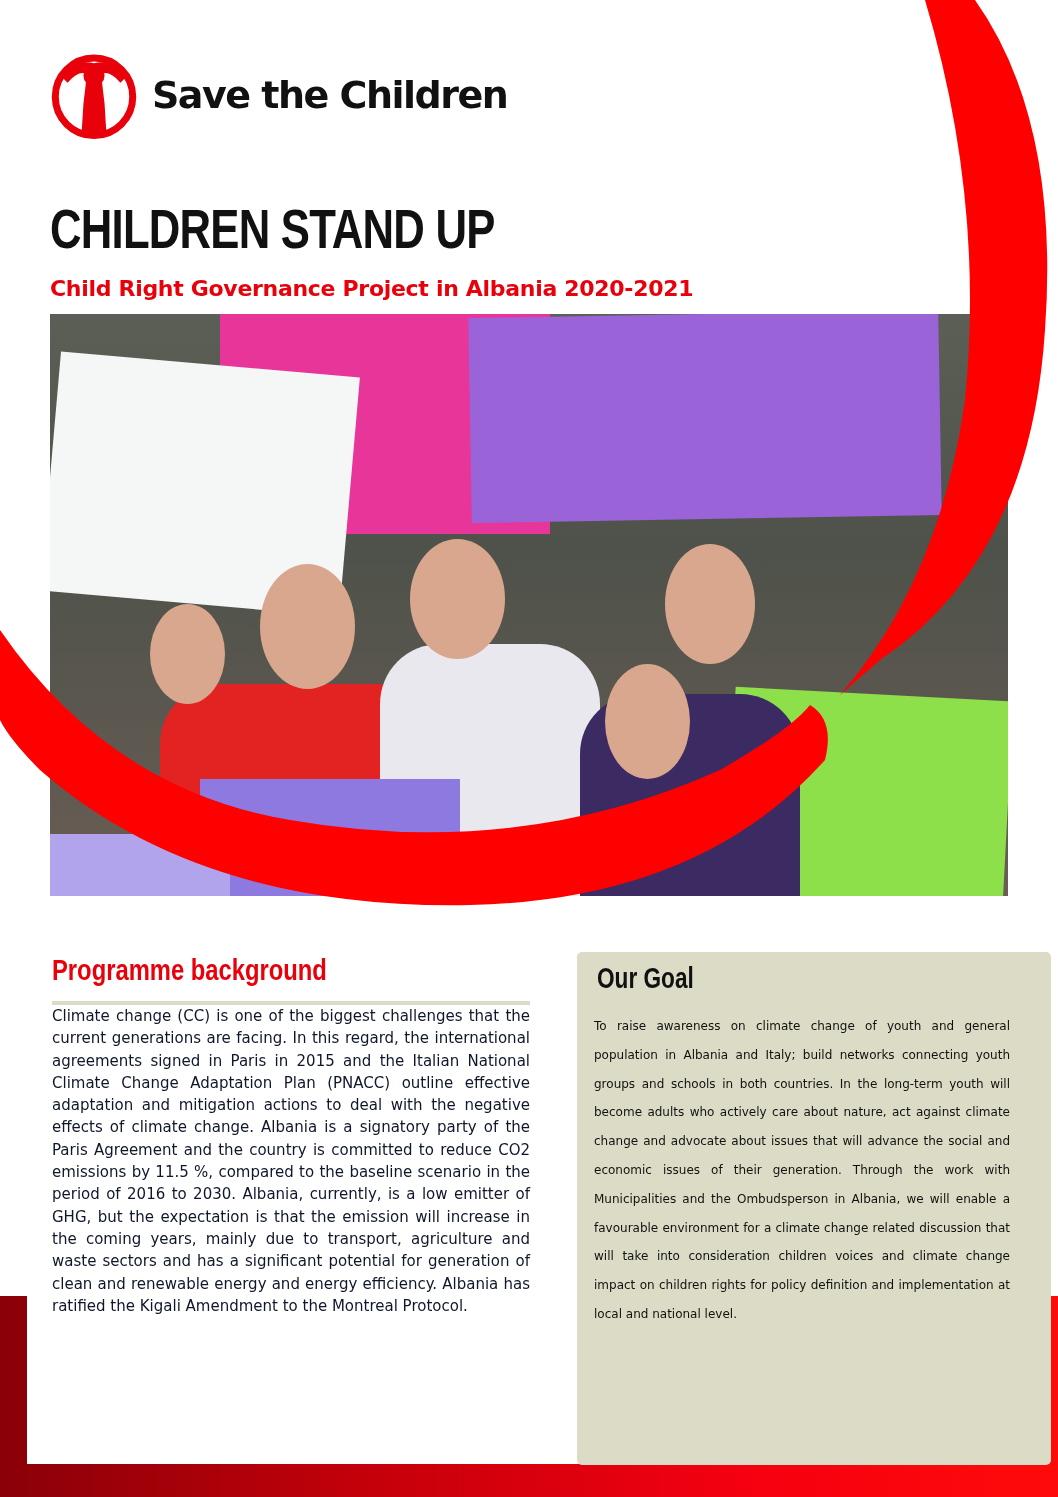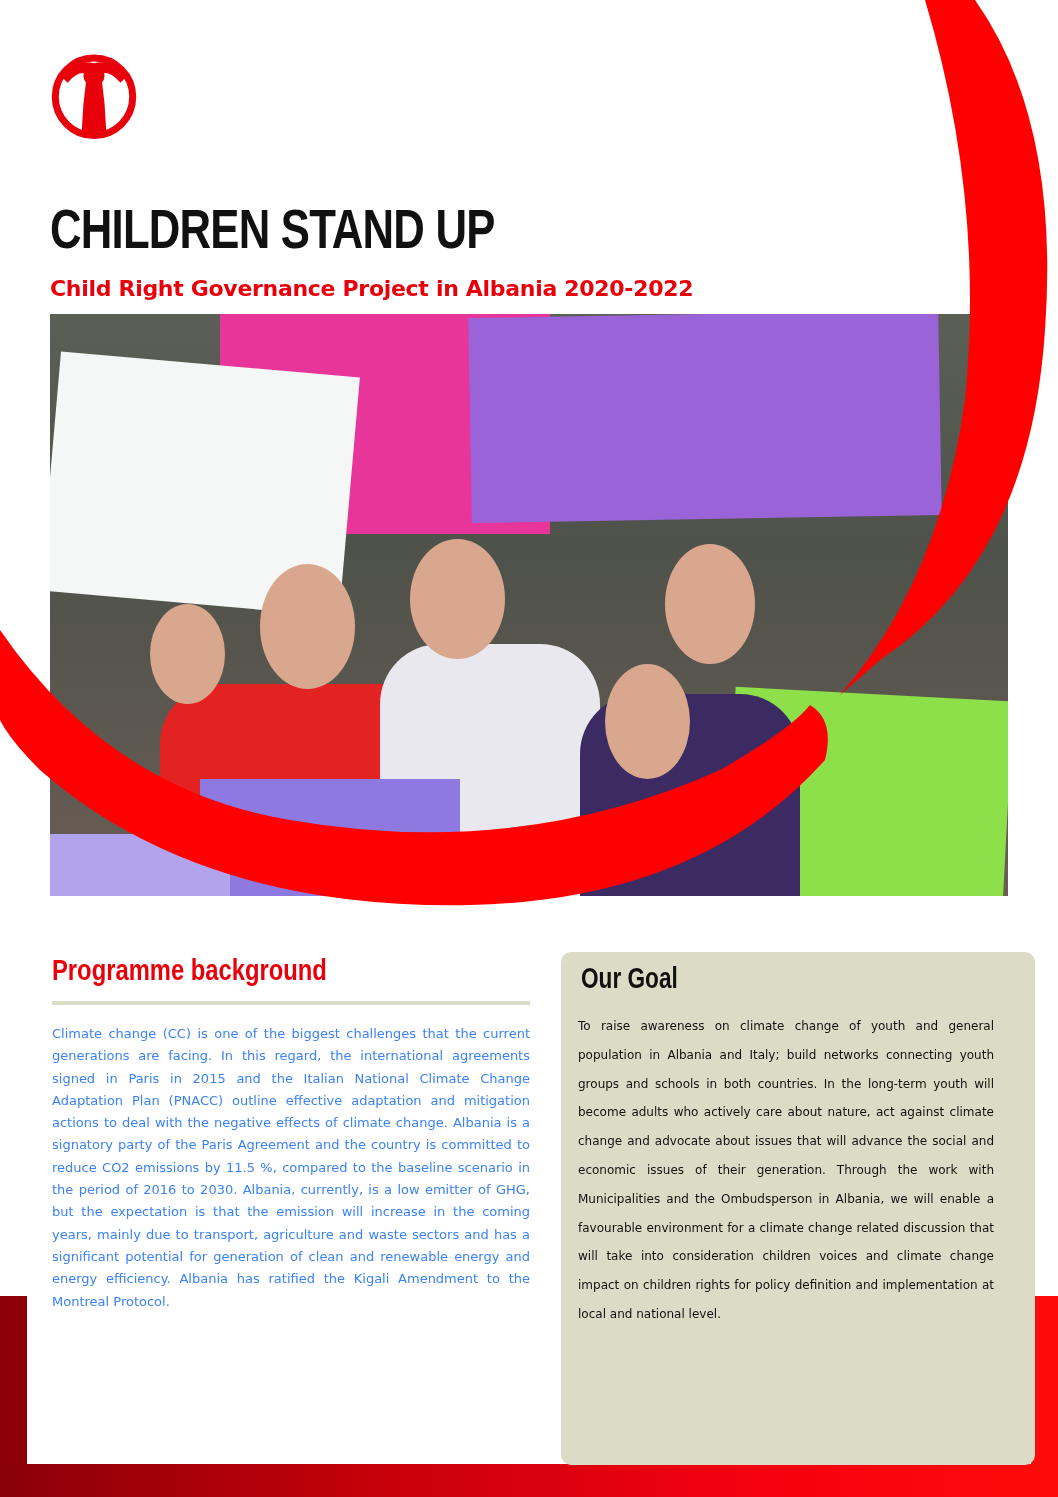--- a/index.html
+++ b/index.html
@@ -18,42 +18,43 @@
   .p-white{left:0;top:50px;width:300px;height:240px;background:#f4f7f6;transform:rotate(5deg);}
   .p-green{left:680px;top:380px;width:278px;height:210px;background:#8ee04a;transform:rotate(3deg);}
   .p-lav{left:150px;top:465px;width:260px;height:130px;background:#8e79e0;}
   .p-lav2{left:0;top:520px;width:180px;height:70px;background:#b1a4ec;}
   .face{position:absolute;border-radius:50%;background:#d9a78e;}
   .shirt{position:absolute;}
   .swoosh{position:absolute;left:0;top:0;width:1058px;height:940px;pointer-events:none;}
   .section-left{position:absolute;left:52px;top:954px;width:478px;}
   .h-red{font-family:"Liberation Sans",sans-serif;font-weight:bold;font-size:29px;color:#e8000b;transform:scaleX(0.82);transform-origin:left top;white-space:nowrap;}
   .rule{height:4px;background:#dcdcc6;margin-top:14px;}
-  .body-left{margin-top:18px;font-size:13px;line-height:22.3px;color:#3b82f6;text-align:justify;}
-  .goal-box{position:absolute;left:561px;top:952px;width:474px;height:513px;background:#dcdcc6;border-radius:10px;}
+  .body-left{font-size:15px;line-height:22.3px;color:#0f172a;text-align:justify;}
+  .goal-box{position:absolute;left:577px;top:952px;width:474px;height:513px;background:#dcdcc6;border-radius:5px;}
   .h-black{position:absolute;left:20px;top:10px;font-family:"Liberation Sans",sans-serif;font-weight:bold;font-size:29px;color:#111;transform:scaleX(0.78);transform-origin:left top;white-space:nowrap;}
   .body-right{position:absolute;left:17px;top:60px;width:416px;font-size:12px;line-height:28.8px;color:#111;text-align:justify;}
 </style>
 </head>
 <body>
 
 <div class="bottom-band"></div>
 <div class="content-panel"></div>
 
 <div class="logo">
   <svg class="logo-mark" viewBox="0 0 100 100">
     <circle cx="50" cy="52" r="44" fill="none" stroke="#e8000b" stroke-width="8"></circle>
     <circle cx="50" cy="28" r="12" fill="#e8000b"></circle>
     <path d="M14 30 Q30 8 50 14 Q70 8 86 30 L80 36 Q68 22 58 26 L62 60 L64 92 L36 92 L38 60 L42 26 Q32 22 20 36 Z" fill="#e8000b"></path>
     <circle cx="50" cy="28" r="10" fill="#e8000b"></circle>
   </svg>
+  <span class="logo-text">Save the Children</span>
 </div>
 
 <div class="title">CHILDREN STAND UP</div>
-<div class="subtitle">Child Right Governance Project in Albania 2020-2022</div>
+<div class="subtitle">Child Right Governance Project in Albania 2020-2021</div>
 
 <div class="photo">
   <div class="poster p-pink"></div>
   <div class="poster p-purple"></div>
   <div class="poster p-white"></div>
   <div class="poster p-green"></div>
   <div class="shirt" style="left:110px;top:370px;width:280px;height:220px;background:#e32222;border-radius:60px 60px 0 0;"></div>
   <div class="shirt" style="left:330px;top:330px;width:220px;height:260px;background:#e8e8ee;border-radius:60px 60px 0 0;"></div>
   <div class="shirt" style="left:530px;top:380px;width:220px;height:210px;background:#3b2b62;border-radius:60px 60px 0 0;"></div>
   <div class="face" style="left:210px;top:250px;width:95px;height:125px;"></div>

